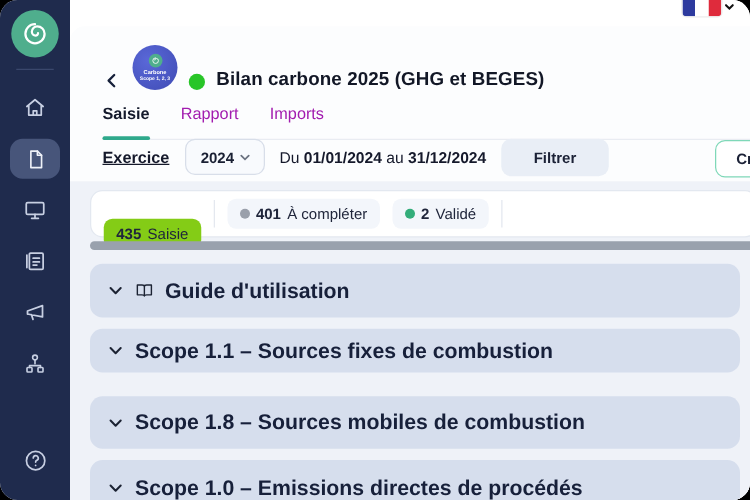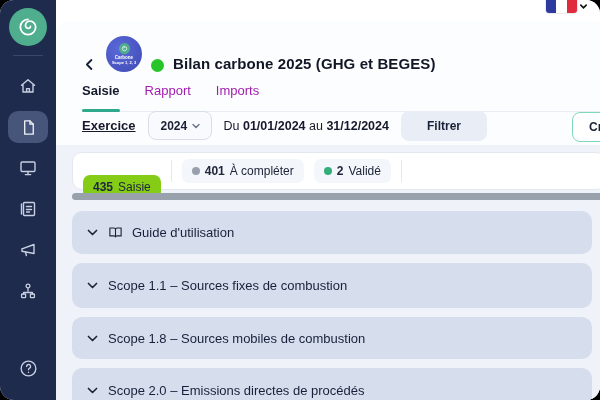--- a/index.html
+++ b/index.html
@@ -62,23 +62,23 @@
   .dot.gray{background:#9aa0ab;}
   .dot.orange{background:#f6a21e;}
   .dot.green{background:#33ad7a;}
   .stat-sep{width:1px;height:22px;background:#e4e8ef;flex-shrink:0;}
 
   .hscrollbar{position:absolute;left:16px;right:-4px;top:48px;height:7px;border-radius:4px;background:#99a1ad;cursor:pointer;}
 
   .section{position:absolute;left:16px;width:520px;background:#d6deed;border-radius:10px;display:flex;align-items:center;gap:9px;padding:0 14px;box-sizing:border-box;cursor:pointer;}
   .section .chev{display:flex;color:#1c2333;flex-shrink:0;}
   .section .book{display:flex;color:#1c2333;flex-shrink:0;}
-  .section-title{font-size:13px;font-weight:400;color:#17203a;white-space:nowrap;}
+  .section-title{font-size:17px;font-weight:700;color:#17203a;white-space:nowrap;}
   .sec-0{top:66px;height:43px;}
-  .sec-1{top:118px;height:45px;align-items:center;}
+  .sec-1{top:118px;height:35px;align-items:center;}
   .sec-2{top:172px;height:42px;}
   .sec-3{top:223px;height:45px;}
 </style>
 </head>
 <body>
 
 <div class="app">
 
   <div class="sidebar">
     <div class="logo">
@@ -266,18 +266,18 @@
         </span>
         <span class="section-title">Scope 1.8 – Sources mobiles de combustion</span>
       </div>
 
       <div class="section sec-3">
         <span class="chev">
           <svg width="13" height="13" viewBox="0 0 16 16" fill="none" stroke="currentColor" stroke-width="2" stroke-linecap="round" stroke-linejoin="round">
               <path d="M3 5.5 8 10.5 13 5.5"></path>
             </svg>
         </span>
-        <span class="section-title">Scope 2.0 – Emissions directes de procédés</span>
+        <span class="section-title">Scope 1.0 – Emissions directes de procédés</span>
       </div>
 
     </div>
   </div>
 </div>
 
 </body></html>

